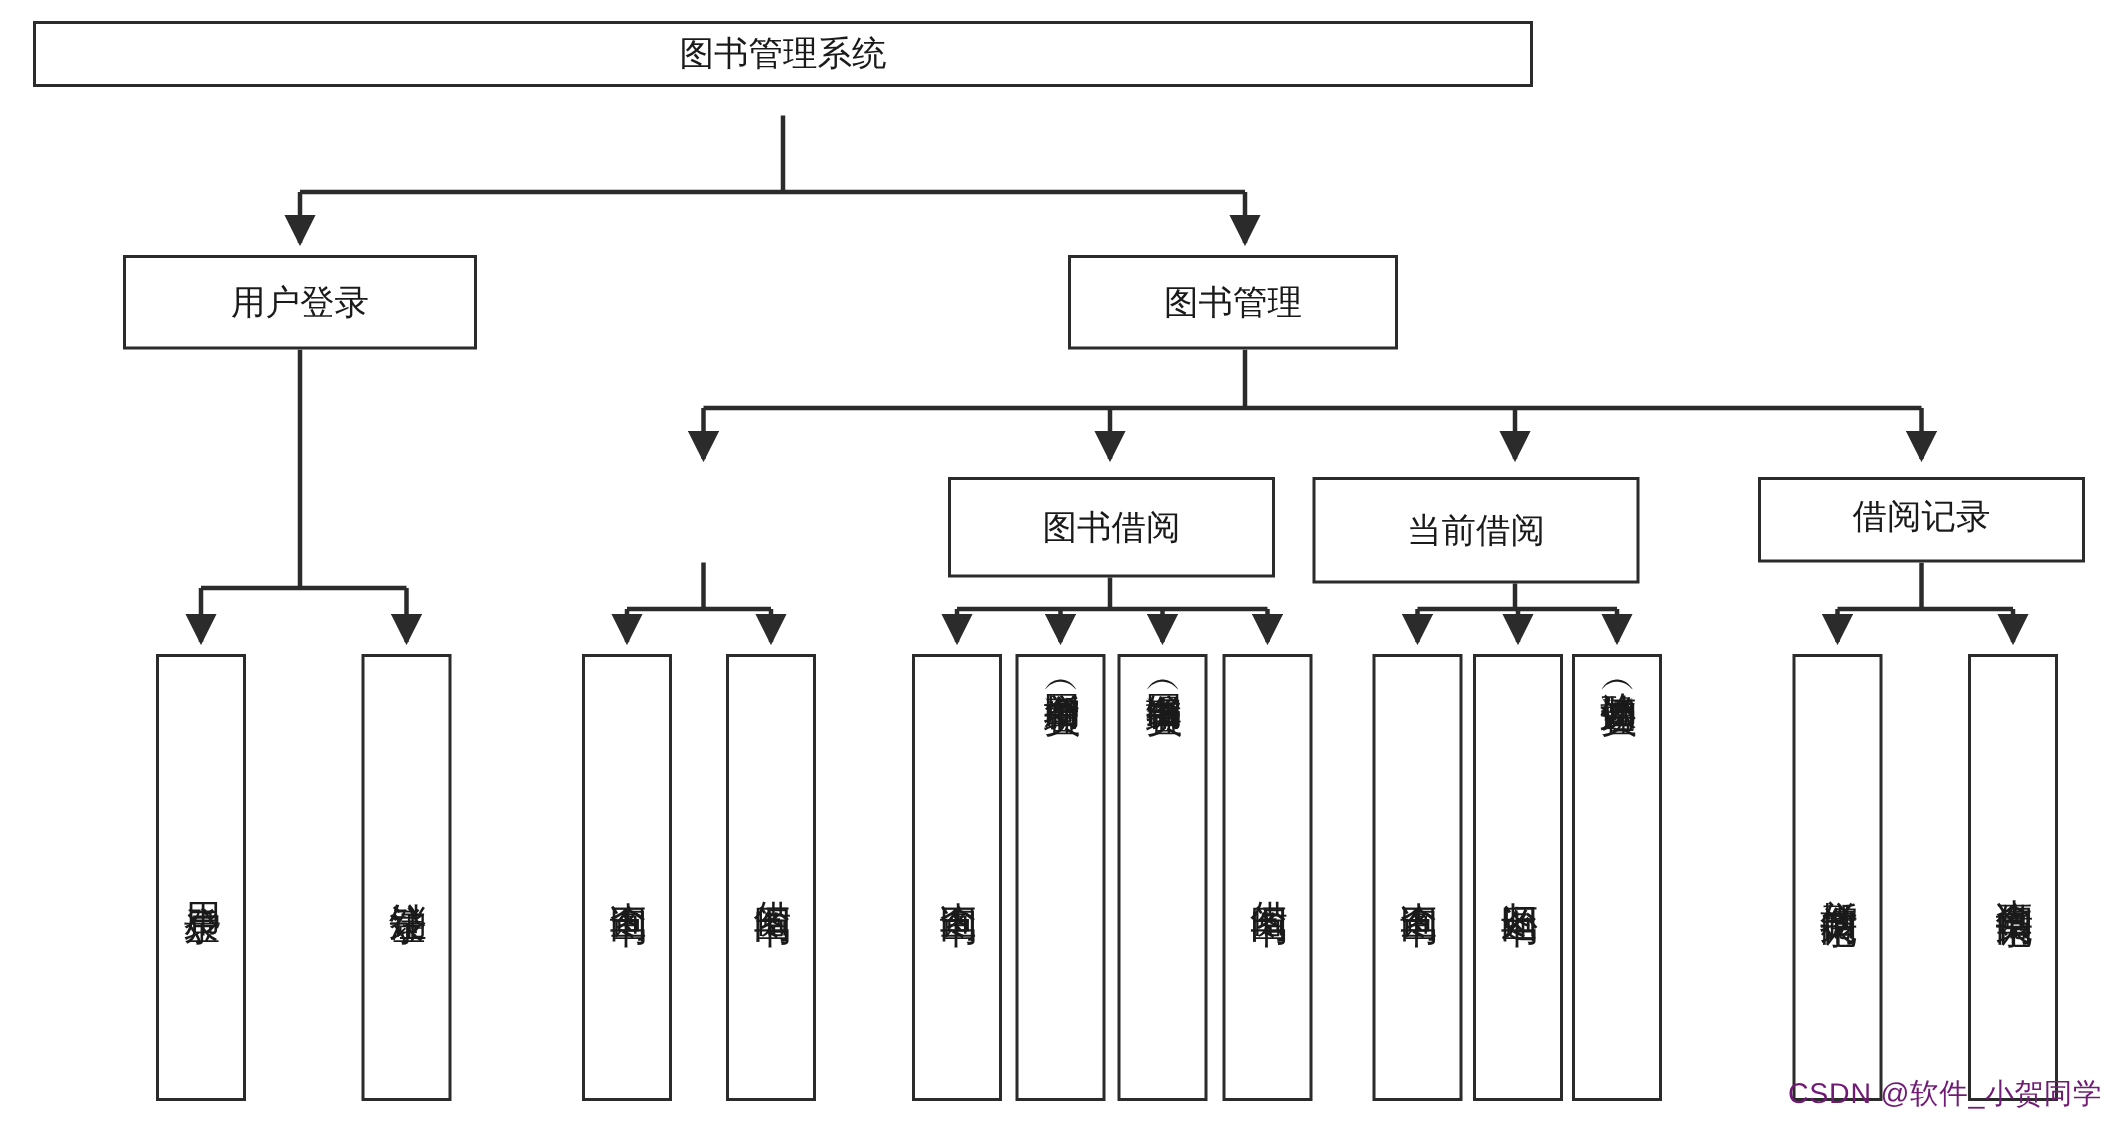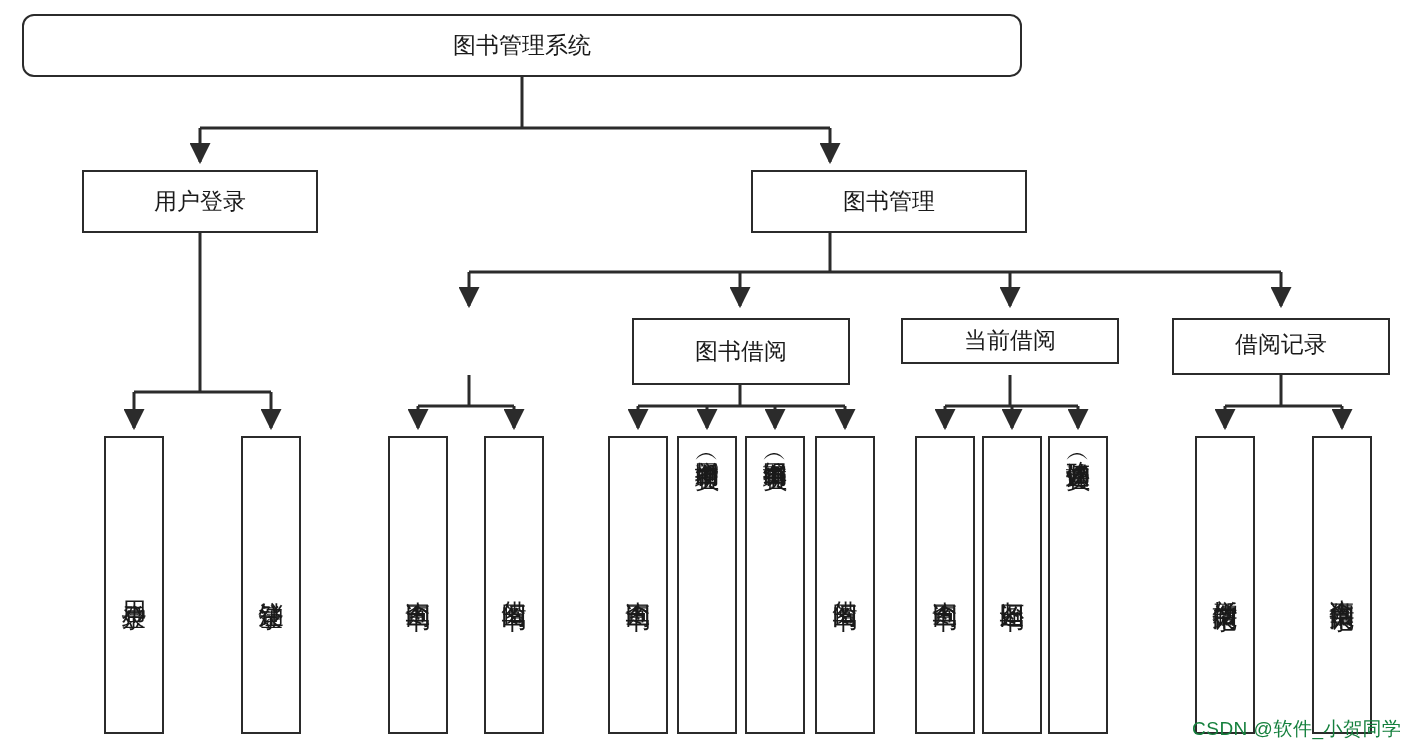--- a/index.html
+++ b/index.html
@@ -60,21 +60,21 @@
     font-size: 24px;
     letter-spacing: 1px;
   }
   .node.vert.center {
     align-items: center;
     padding-top: 0;
   }
   .watermark {
     position: absolute;
     font-size: 19px;
-    color: #15803d;
+    color: #701a75;
     white-space: nowrap;
     letter-spacing: 0.5px;
   }
 </style>
 </head>
 <body>
 
 <div id="canvas">
 
   <svg class="edges" viewBox="0 0 1405 747" xmlns="http://www.w3.org/2000/svg">
@@ -120,35 +120,35 @@
       <path d="M 1012 406 L 1012 428" marker-end="url(#arrow)"></path>
       <path d="M 1078 406 L 1078 428" marker-end="url(#arrow)"></path>
 
       <path d="M 1281 375 L 1281 406"></path>
       <path d="M 1225 406 L 1342 406"></path>
       <path d="M 1225 406 L 1225 428" marker-end="url(#arrow)"></path>
       <path d="M 1342 406 L 1342 428" marker-end="url(#arrow)"></path>
     </g>
   </svg>
 
-  <div class="node horiz" style="left:22px; top:14px; width:1000px; height:63px;border-radius:12px;">
+  <div class="node horiz" style="left:22px; top:14px; width:1000px; height:44px;">
     <span class="lbl">图书管理系统</span>
   </div>
 
   <div class="node horiz" style="left:82px; top:170px; width:236px; height:63px;">
     <span class="lbl">用户登录</span>
   </div>
-  <div class="node horiz" style="left:751px; top:170px; width:276px; height:63px;">
+  <div class="node horiz" style="left:712px; top:170px; width:220px; height:63px;">
     <span class="lbl">图书管理</span>
   </div>
 
   <div class="node horiz" style="left:632px; top:318px; width:218px; height:67px;">
     <span class="lbl">图书借阅</span>
   </div>
-  <div class="node horiz" style="left:901px; top:318px; width:218px; height:46px;">
+  <div class="node horiz" style="left:875px; top:318px; width:218px; height:71px;">
     <span class="lbl">当前借阅</span>
   </div>
   <div class="node horiz" style="left:1172px; top:318px; width:218px; height:57px;font-family:Liberation Mono, monospace;">
     <span class="lbl">借阅记录</span>
   </div>
 
   <div class="node vert center" style="left:104px; top:436px; width:60px; height:298px;">
     <span class="lbl">用户登录</span>
   </div>
   <div class="node vert center" style="left:241px; top:436px; width:60px; height:298px;">

